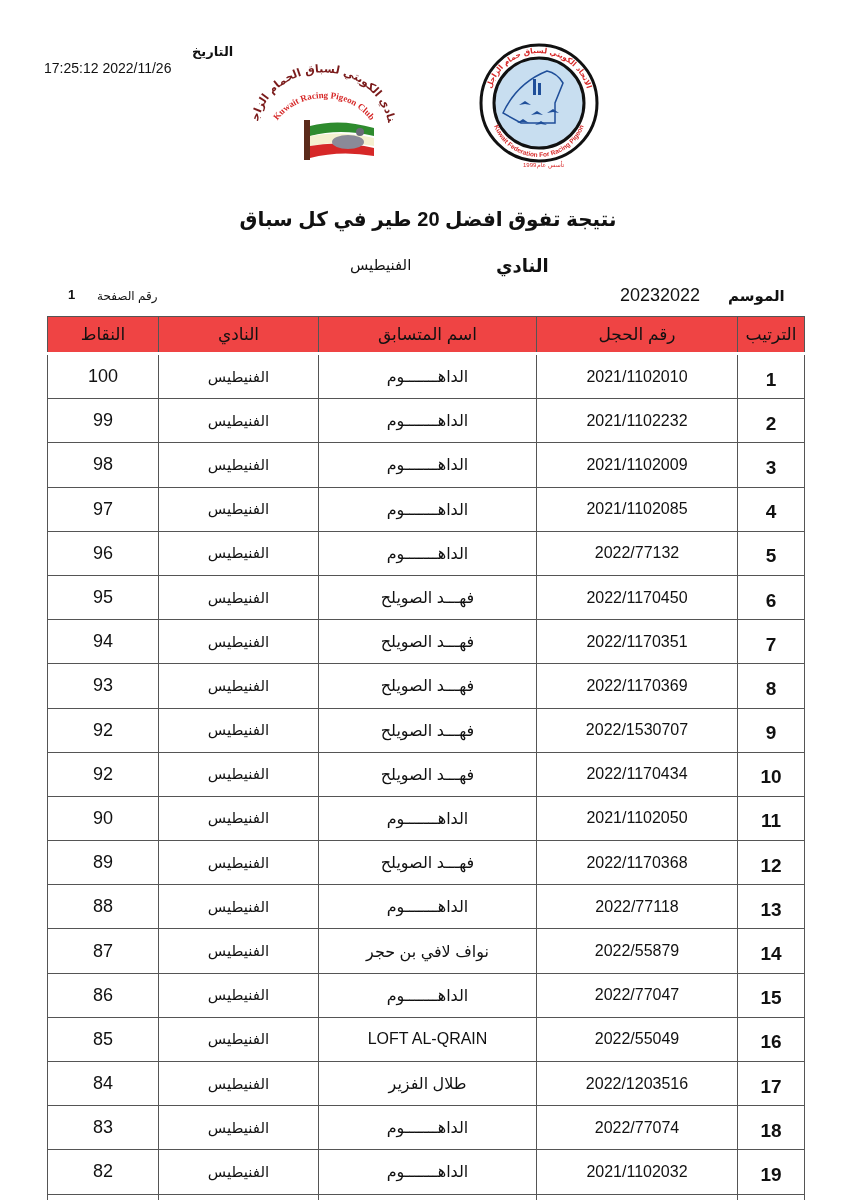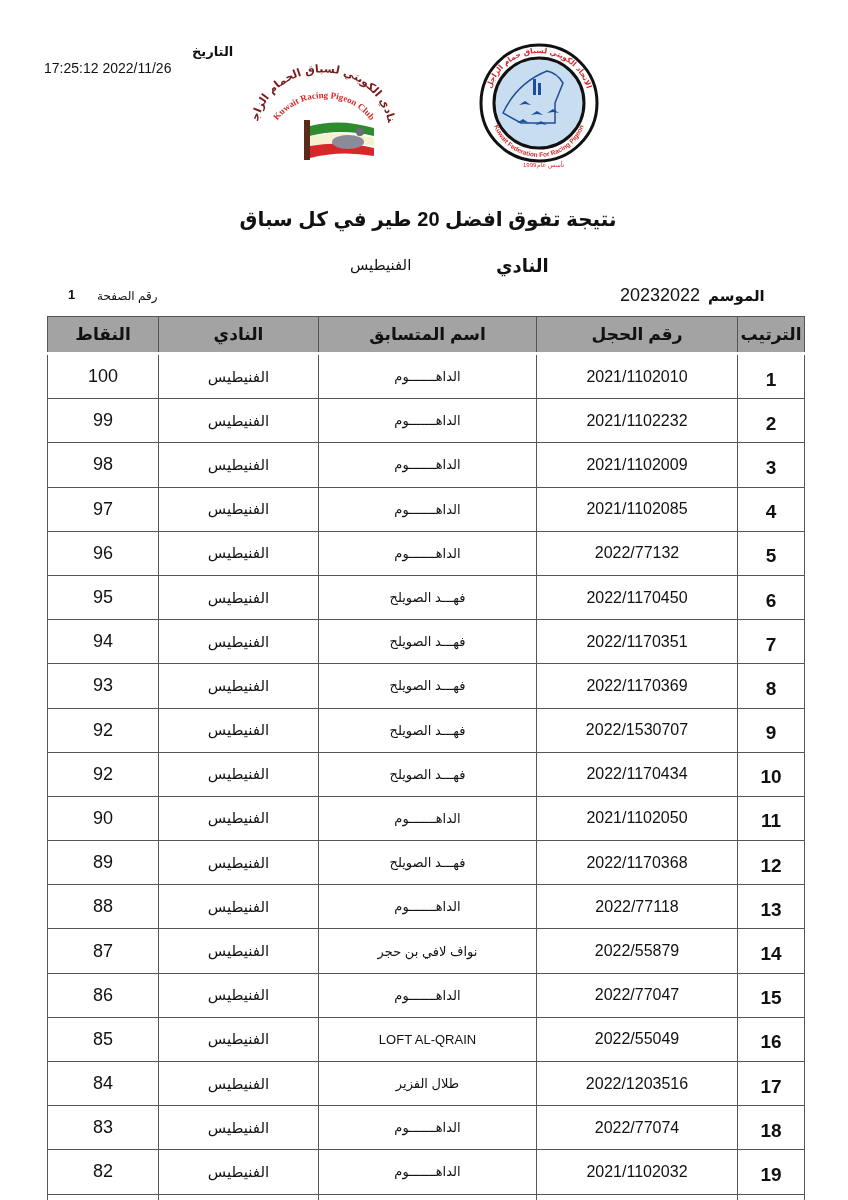--- a/index.html
+++ b/index.html
@@ -6,31 +6,31 @@
   body { width:848px; height:1200px; position:relative; overflow:hidden;
          font-family:"Liberation Sans", "DejaVu Sans", sans-serif; color:#111; }
   .abs { position:absolute; }
   #date-label { left:192px; top:44px; font-size:13px; font-weight:bold; }
   #date-value { left:44px; top:60px; font-size:14px; }
   #club-logo { left:250px; top:52px; width:146px; height:112px; }
   #fed-logo { left:477px; top:43px; width:124px; height:128px; }
   #title { left:4px; width:848px; top:207px; text-align:center; font-size:20px; font-weight:bold; direction:rtl; }
   #club-label { left:496px; top:255px; font-size:18px; font-weight:bold; }
   #club-value { left:350px; top:256px; font-size:15px; }
-  #season-label { left:708px; top:287px; font-size:15px; font-weight:bold; }
+  #season-label { left:728px; top:287px; font-size:15px; font-weight:bold; }
   #season-value { left:620px; top:285px; font-size:18px;text-align:right; }
   #page-label { left:97px; top:289px; font-size:12px; }
   #page-value { left:68px; top:287px; font-size:13px; font-weight:bold; }
   table { position:absolute; left:47px; top:316px; border-collapse:collapse; width:758px; direction:rtl; }
   th, td { border:1px solid #555; text-align:center; padding:0; }
-  th { background:#a3a3a3; height:35px; font-size:17px; font-weight:bold; border-bottom:3px solid #fff; }
+  th { background:#ef4444; height:35px; font-size:17px; font-weight:normal; border-bottom:3px solid #fff; }
   td { height:37.2px; font-size:17px; vertical-align:middle; }
   td.rank { font-weight:bold; font-size:19px; padding-top:6px; }
   td.ring { font-size:16px; }
-  td.name { font-size:13px; }
+  td.name { font-size:16px; }
   td.club { font-size:15px; }
   td.pts { font-size:18px; }
   col.c-rank { width:67px; } col.c-ring { width:201px; } col.c-name { width:218px; }
   col.c-club { width:160px; } col.c-pts { width:111px; }
 </style>
 </head>
 <body>
 
 <div id="date-label" class="abs">التاريخ</div>
 <div id="date-value" class="abs">17:25:12 2022/11/26</div>

